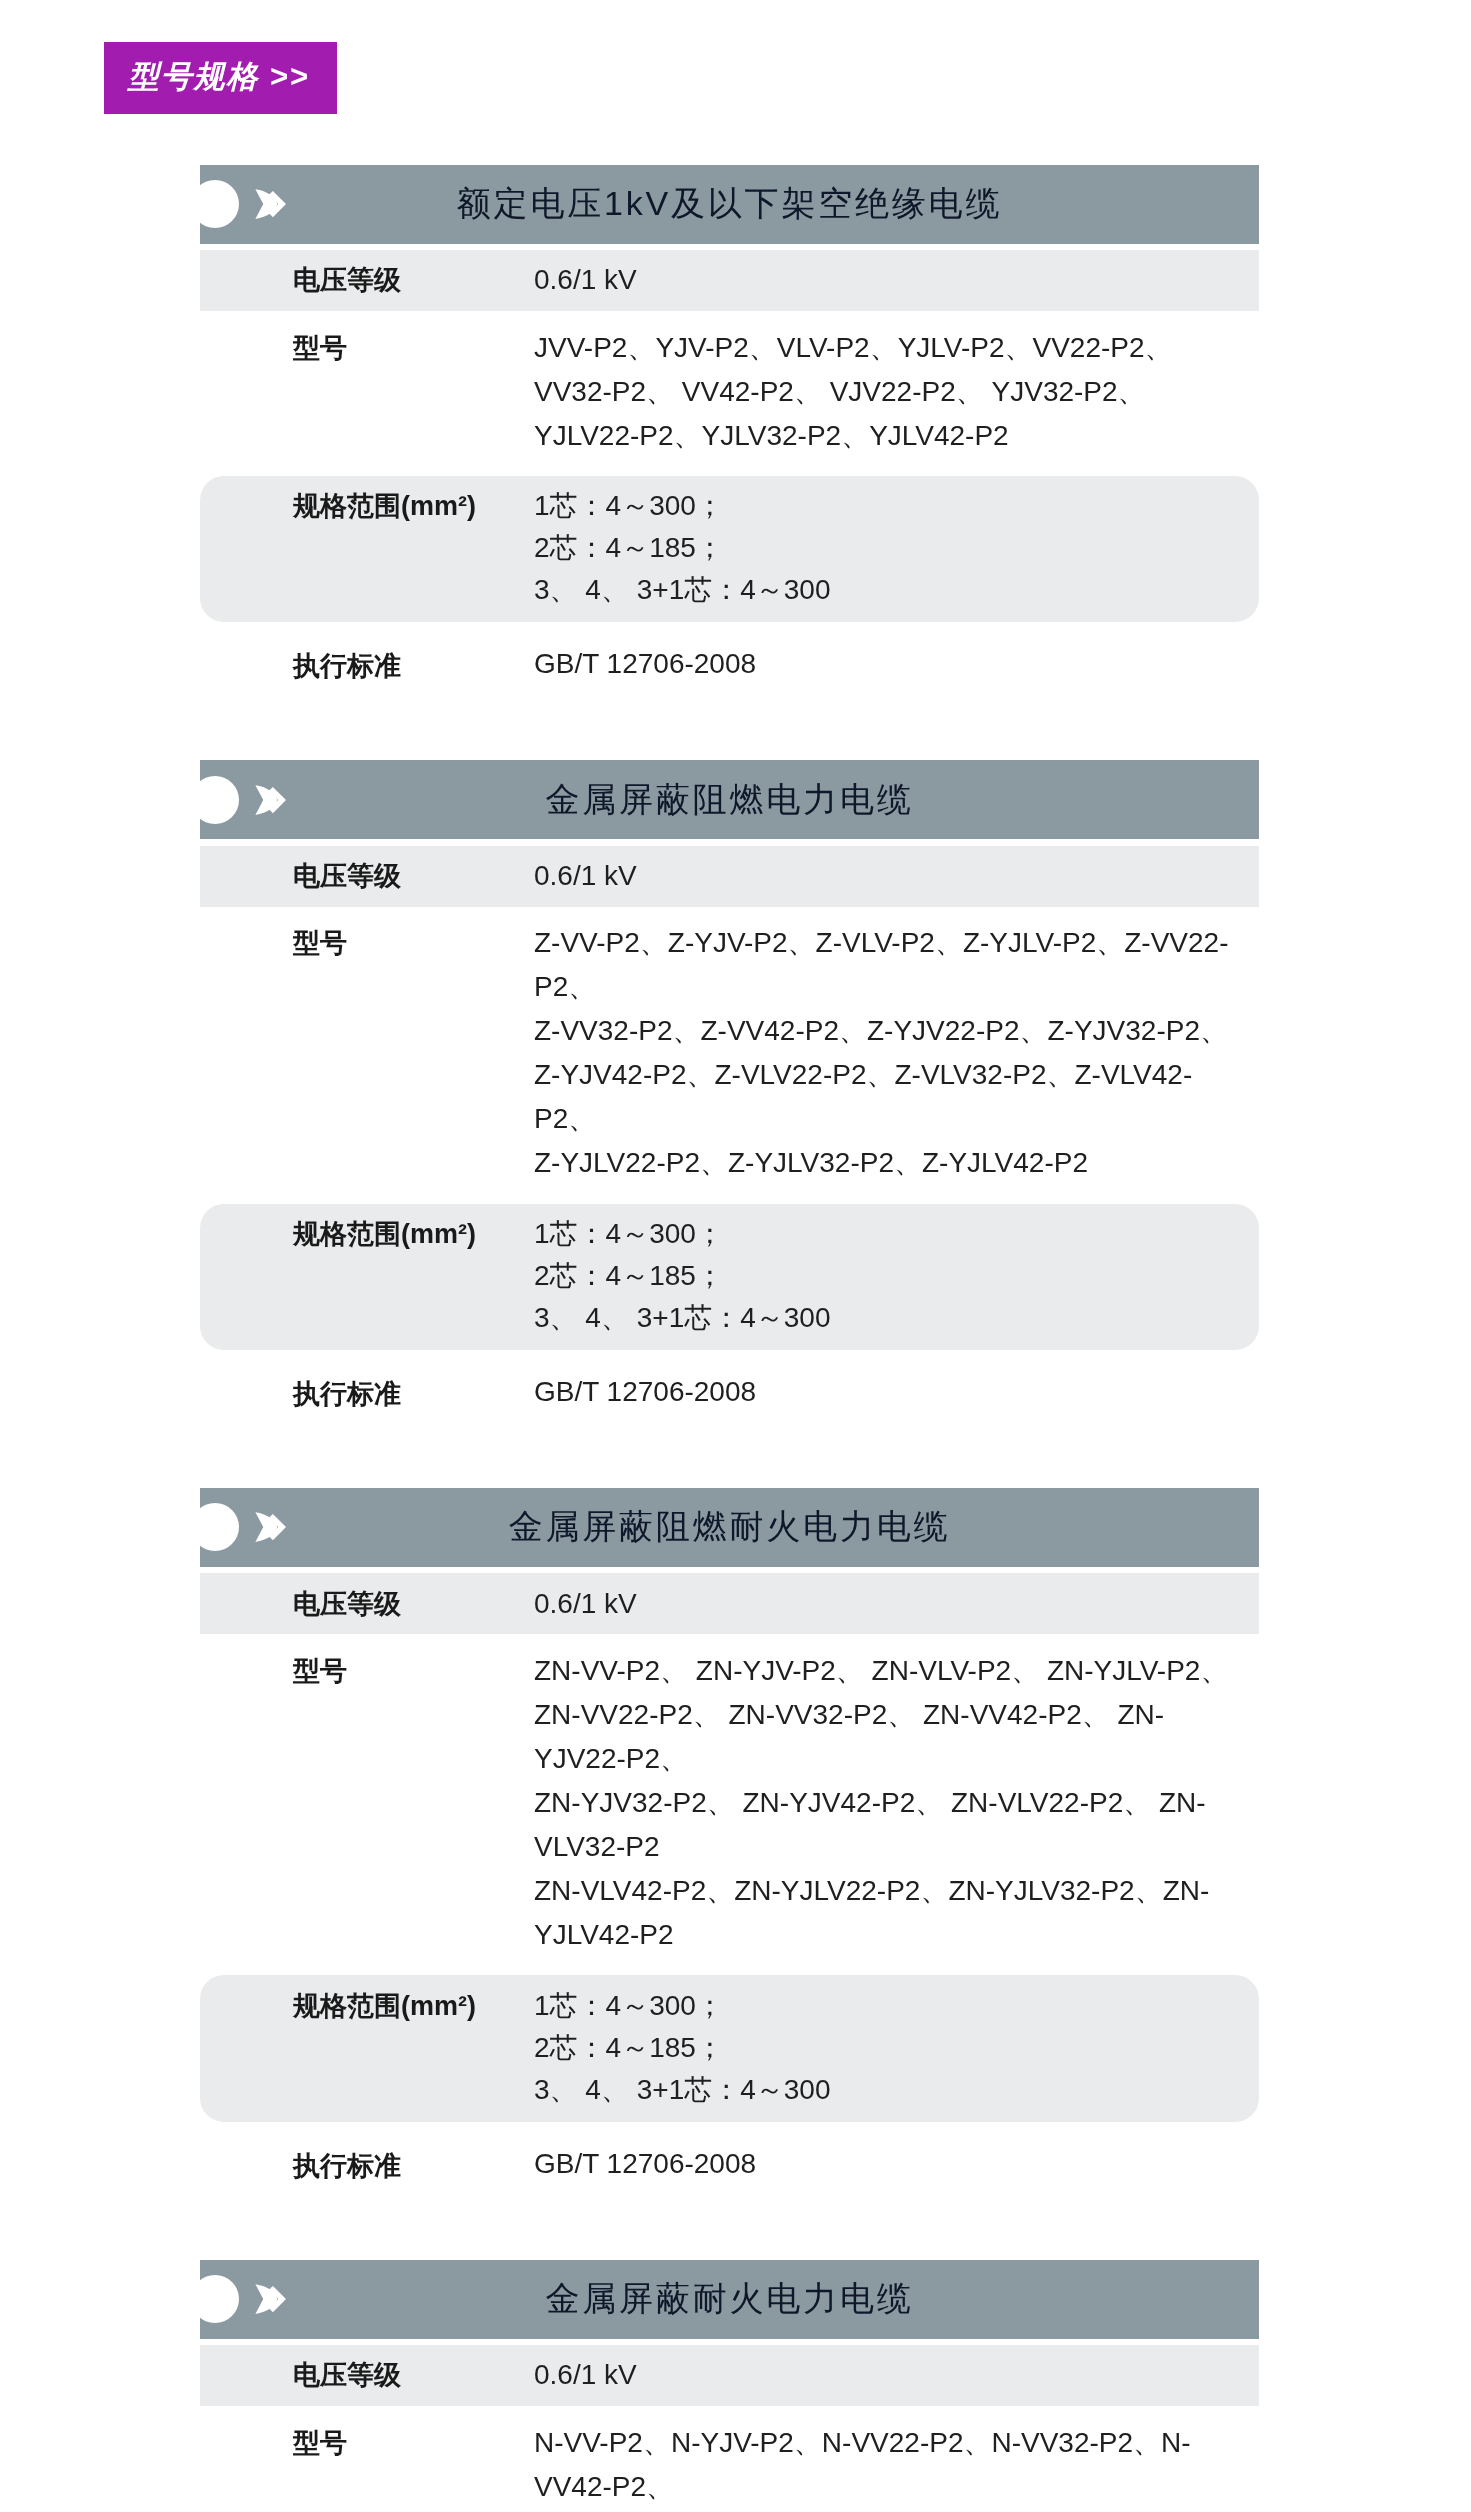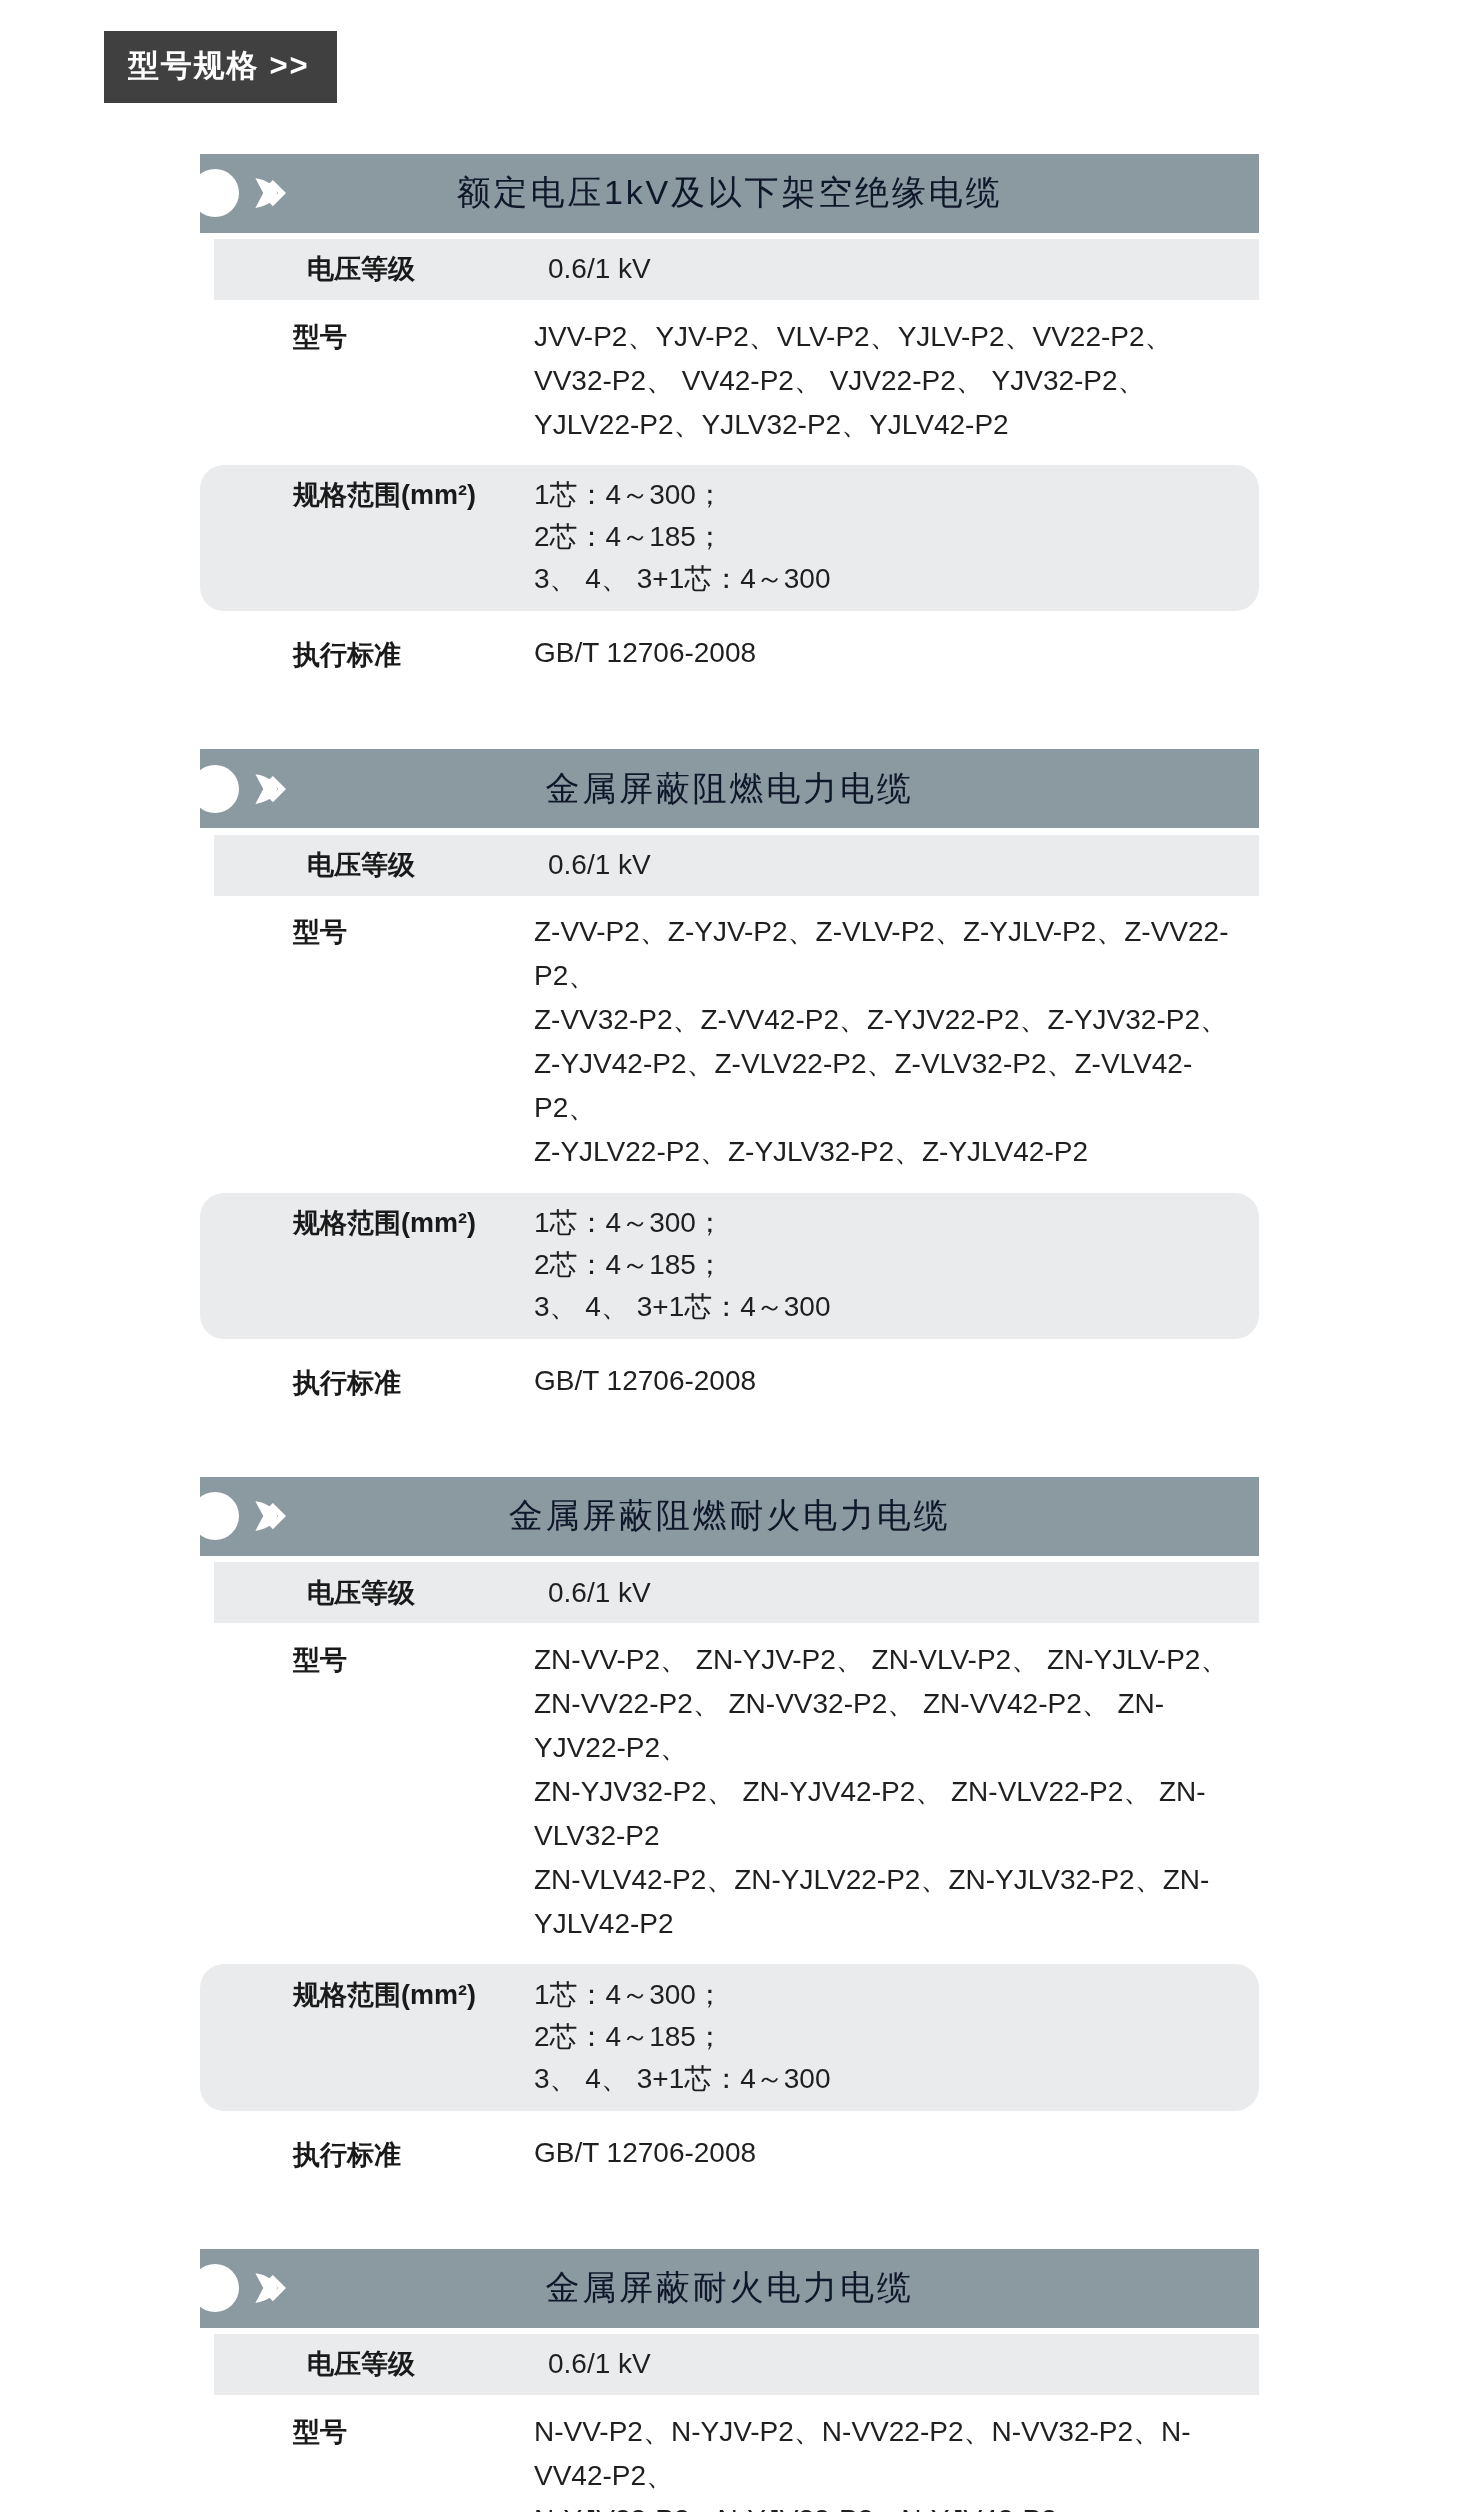--- a/index.html
+++ b/index.html
@@ -5,27 +5,28 @@
   * { box-sizing: border-box; }
   html, body {
     margin: 0; padding: 0;
     width: 1471px; min-height: 2512px;
     background: #ffffff;
     font-family: "Liberation Sans", "DejaVu Sans", sans-serif;
     color: #1f1f1f;
   }
   .badge {
     display: inline-block;
-    margin: 31px 0 0 104px;
-    background: #404040;
+    margin: 42px 0 0 104px;
+    background: #a21caf;
     color: #ffffff;
     font-size: 31px;
     font-weight: 600;
     letter-spacing: 1.8px;
     padding: 14px 28px 15.6px 24px;
+    font-style: italic;
   }
   .table {
     width: 1059px;
     margin: 51px 0 0 200px;
   }
   .sec-header {
     position: relative;
     height: 79px;
     background: #8b99a0;
     display: flex;
@@ -62,21 +63,21 @@
     margin-left: 93px;
     font-size: 27px;
     font-weight: 600;
     color: #1a1a1a;
   }
   .row-value {
     flex: 1;
     font-size: 28px;
     padding-right: 28px;
   }
-  .row-voltage { height: 61px; align-items: center; margin-left: 14px; }
+  .row-voltage { height: 61px; align-items: center; }
   .row-models { padding: 14.7px 0 18.4px; }
   .row-models .row-label, .row-models .line { line-height: 44px; }
   .row-specs { padding: 9.2px 0 11px; border-radius: 24px; }
   .row-specs .row-label, .row-specs .line { line-height: 42px; }
   .row-standard { padding: 26px 0 76px; }
 </style>
 </head>
 <body>
 
 

